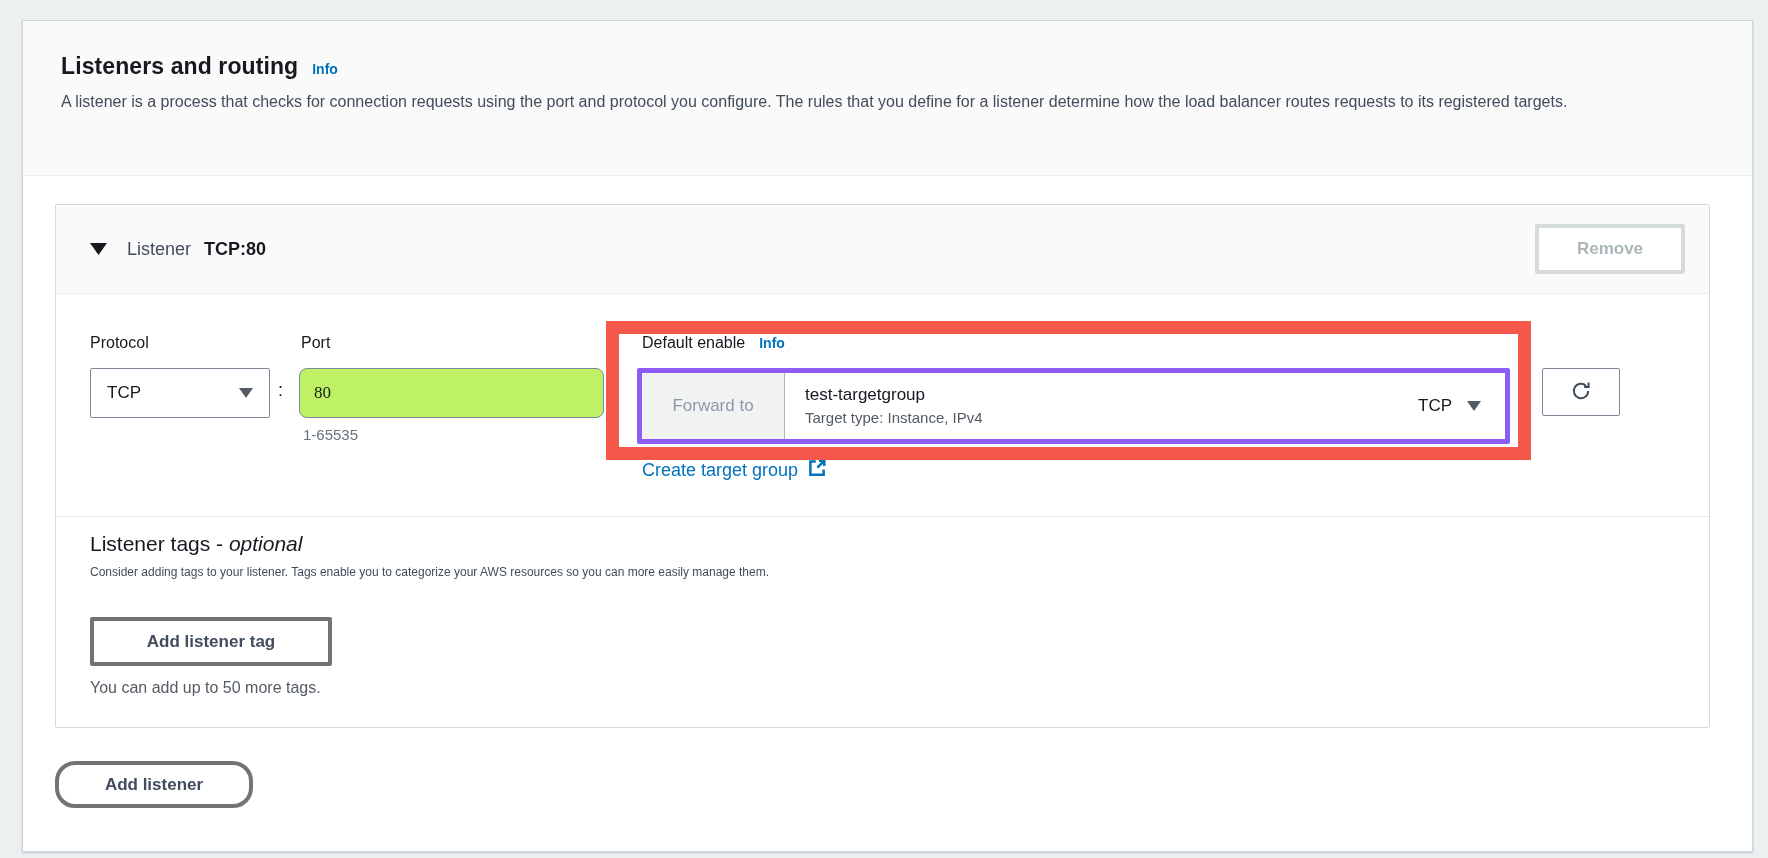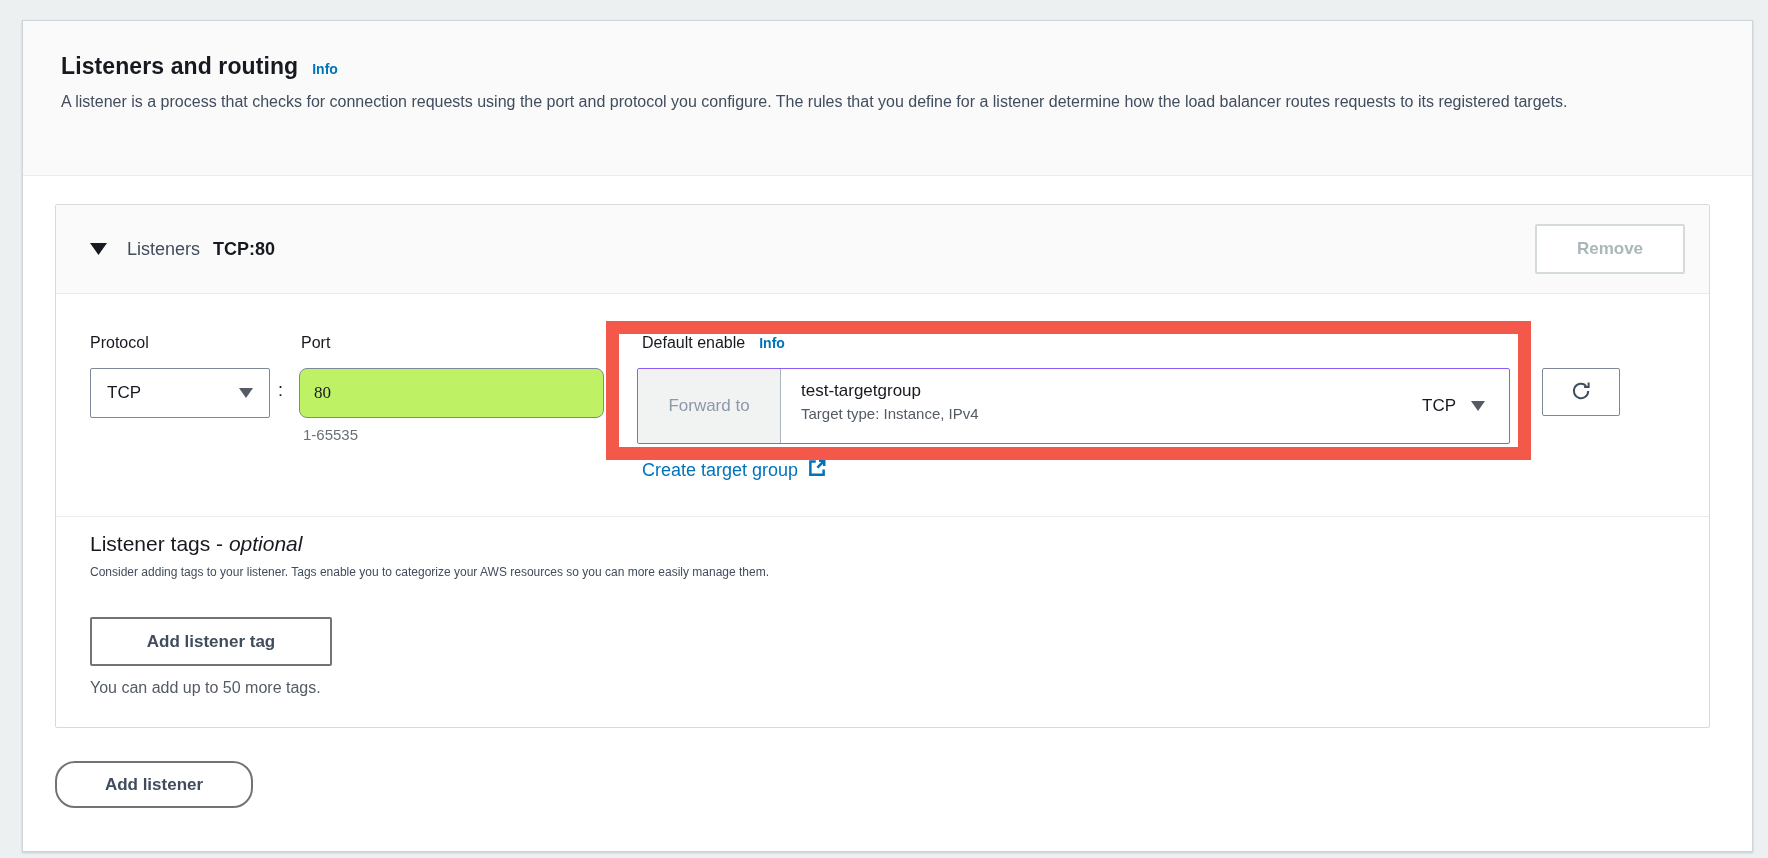--- a/index.html
+++ b/index.html
@@ -38,21 +38,21 @@
     background: #fafafa;
     border-bottom: 1px solid #eaeded;
     display: flex; align-items: center;
     padding: 0 24px 0 34px;
   }
   .expander-caret { display: inline-flex; cursor: pointer; }
   .listener-word { font-size: 18px; color: #414d5c; margin-left: 20px; }
   .listener-value { font-size: 18px; font-weight: 700; color: #16191f; margin-left: 13px; }
   .btn {
     background: #fff;
-    border: 2px solid #737373;
+    border: 4px solid #737373;
     border-radius: 2px;
     font-family: inherit;
     font-size: 17px; font-weight: 700;
     color: #414d5c;
     cursor: pointer;
   }
   .btn-remove {
     margin-left: auto;
     width: 150px; height: 50px;
     border-color: #d5dbdb;
@@ -84,21 +84,21 @@
     width: 305px; height: 50px;
     border: 1px solid #7d8998; border-radius: 8px;
     padding: 0 14px; font-size: 17px; color: #16191f;
     font-family: Liberation Serif, serif; background: #bef264;
   }
   .port-hint { position: absolute; left: 247px; top: 132px; font-size: 15px; color: #687078; }
 
   .forward-group {
     position: absolute; left: 581px; top: 74px;
     width: 873px; height: 76px;
-    border: 1px solid #8b5cf6; border-radius: 2px;
+    border: 5px solid #8b5cf6; border-radius: 2px;
     background: #fff;
     display: flex; align-items: stretch;
     cursor: pointer;
   }
   .forward-addon {
     width: 143px;
     background: #f1f2f2;
     border-right: 1px solid #a9b4bc;
     border-radius: 2px 0 0 2px;
     display: flex; align-items: center; justify-content: center;
@@ -159,21 +159,21 @@
   <div class="panel-body">
 
     <div class="listener-card">
 
       <div class="card-header">
         <span class="expander-caret">
           <svg width="17" height="12" viewBox="0 0 17 12">
               <polygon points="0,0 17,0 8.5,12" fill="#16191f"></polygon>
             </svg>
         </span>
-        <span class="listener-word">Listeners</span>
+        <span class="listener-word">Listener</span>
         <span class="listener-value">TCP:80</span>
         <button class="btn btn-remove" disabled="">Remove</button>
       </div>
 
       <div class="form-row">
 
         <label class="field-label lbl-protocol">Protocol</label>
         <div class="select-box protocol-select">
           <span>TCP</span>
           <span class="caret-icon">

